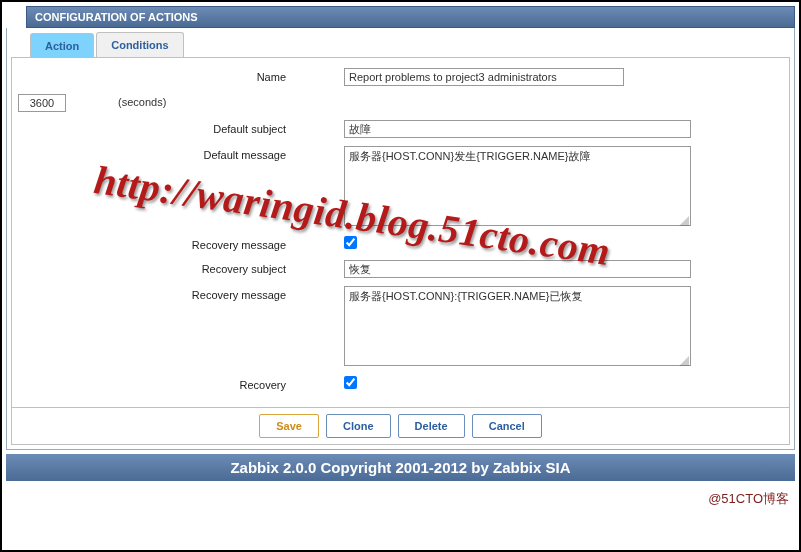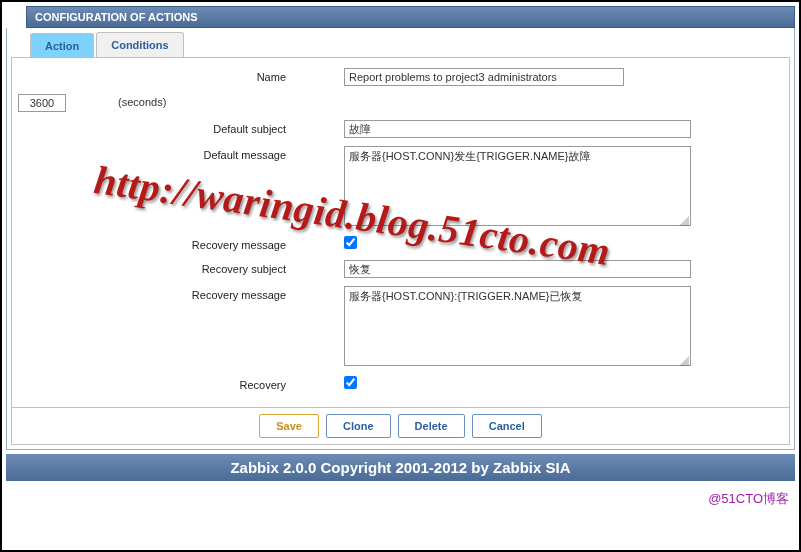--- a/index.html
+++ b/index.html
@@ -167,21 +167,21 @@
     text-shadow: 2px 2px 3px rgba(0,0,0,0.4);
     pointer-events: none;
     letter-spacing: 0.5px;
     white-space: nowrap;
     z-index: 999;
   }
   .corner-mark {
     position: absolute;
     right: 10px;
     bottom: 42px;
-    color: #a21caf;
+    color: #7f1d1d;
     font-size: 13px;
     margin-left: 31px;
   }
 </style>
 </head>
 <body>
 <div class="outer-border">
 
 <div class="panel">
   <div class="panel-header">CONFIGURATION OF ACTIONS</div>

